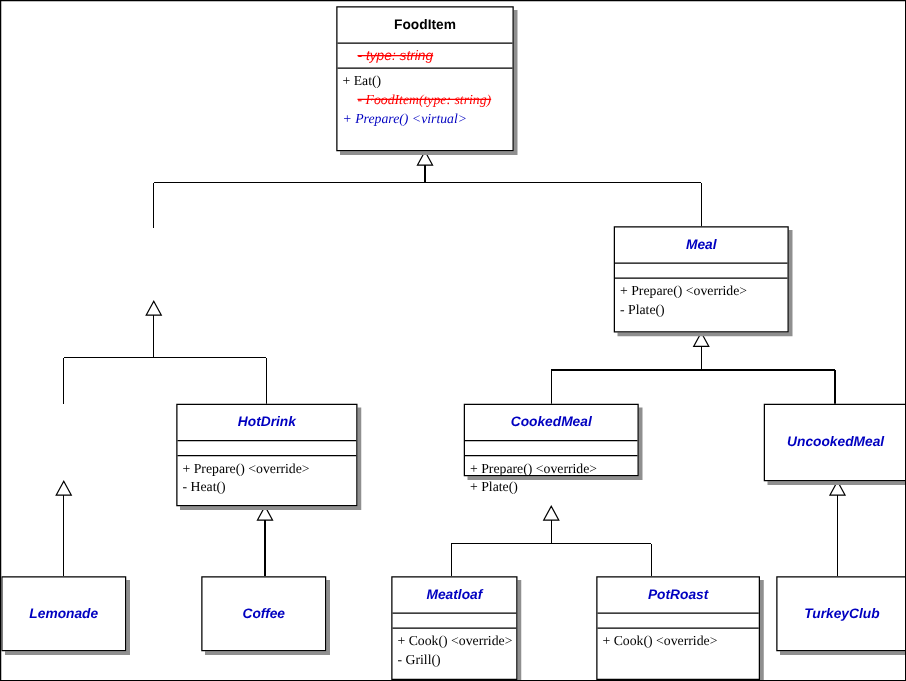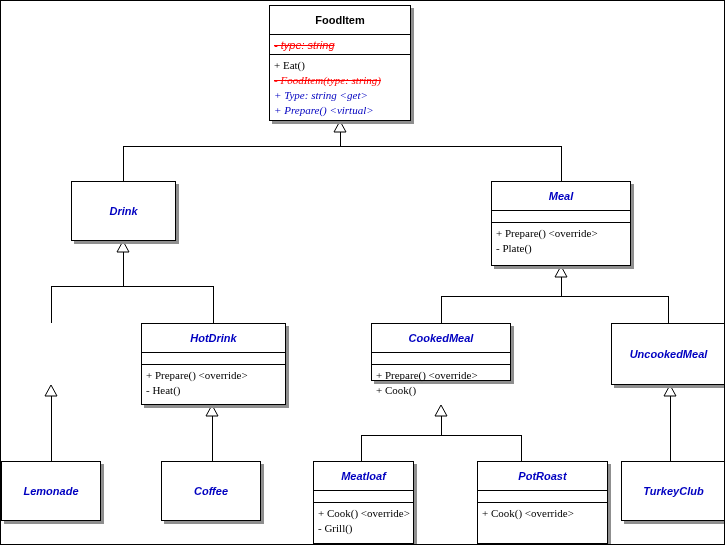--- a/index.html
+++ b/index.html
@@ -18,21 +18,21 @@
     font-weight:bold; display:flex; align-items:center; justify-content:center;
     flex:0 0 28px; white-space:nowrap; overflow:hidden;
   }
   .title.abstract { color:#0000C0; font-style:italic; }
   .title-only .title { flex:1 1 auto; }
   .compartment { border-top:1px solid #000; }
   .attrs, .methods { padding:3px 0 1px 0; }
   .attrs-empty { height:12px; flex:0 0 12px; }
   .methods { flex:1 1 auto;font-family:Liberation Serif, serif; }
   .member { padding:0 4px; line-height:15px; white-space:nowrap; overflow:hidden; }
-  .member.removed { color:#FF0000; font-style:italic; text-decoration:line-through; }
+  .member.removed { color:#FF0000; font-style:italic; text-decoration:line-through;margin-left:12px; }
   .member.added { color:#0000C0; font-style:italic; }
   line { stroke:#000; stroke-width:1; shape-rendering:crispEdges; }
   polygon { fill:#ffffff; stroke:#000; stroke-width:1; }
 </style>
 </head>
 <body>
 
 <div id="canvas">
 
   <svg id="connectors" width="725" height="545">
@@ -86,28 +86,24 @@
   </svg>
 
   <div class="uml-class" style="left:268px;top:4px;width:142px;height:116px">
     <div class="title">FoodItem</div>
     <div class="compartment attrs">
       <div class="member removed">- type: string</div>
     </div>
     <div class="compartment methods">
       <div class="member">+ Eat()</div>
       <div class="member removed">- FoodItem(type: string)</div>
-      <div class="member added">+ Type: string &lt;get&gt;</div>
       <div class="member added">+ Prepare() &lt;virtual&gt;</div>
     </div>
   </div>
 
-  <div class="uml-class title-only" style="left:70px;top:180px;width:105px;height:60px">
-    <div class="title abstract">Drink</div>
-  </div>
 
   <div class="uml-class" style="left:490px;top:180px;width:140px;height:85px">
     <div class="title abstract">Meal</div>
     <div class="compartment attrs-empty"></div>
     <div class="compartment methods">
       <div class="member">+ Prepare() &lt;override&gt;</div>
       <div class="member">- Plate()</div>
     </div>
   </div>
 
@@ -119,21 +115,21 @@
       <div class="member">+ Prepare() &lt;override&gt;</div>
       <div class="member">- Heat()</div>
     </div>
   </div>
 
   <div class="uml-class" style="left:370px;top:322px;width:140px;height:58px">
     <div class="title abstract">CookedMeal</div>
     <div class="compartment attrs-empty"></div>
     <div class="compartment methods">
       <div class="member">+ Prepare() &lt;override&gt;</div>
-      <div class="member">+ Cook()</div>
+      <div class="member">+ Plate()</div>
     </div>
   </div>
 
   <div class="uml-class title-only" style="left:610px;top:322px;width:115px;height:62px">
     <div class="title abstract">UncookedMeal</div>
   </div>
 
   <div class="uml-class title-only" style="left:0px;top:460px;width:100px;height:60px">
     <div class="title abstract">Lemonade</div>
   </div>

